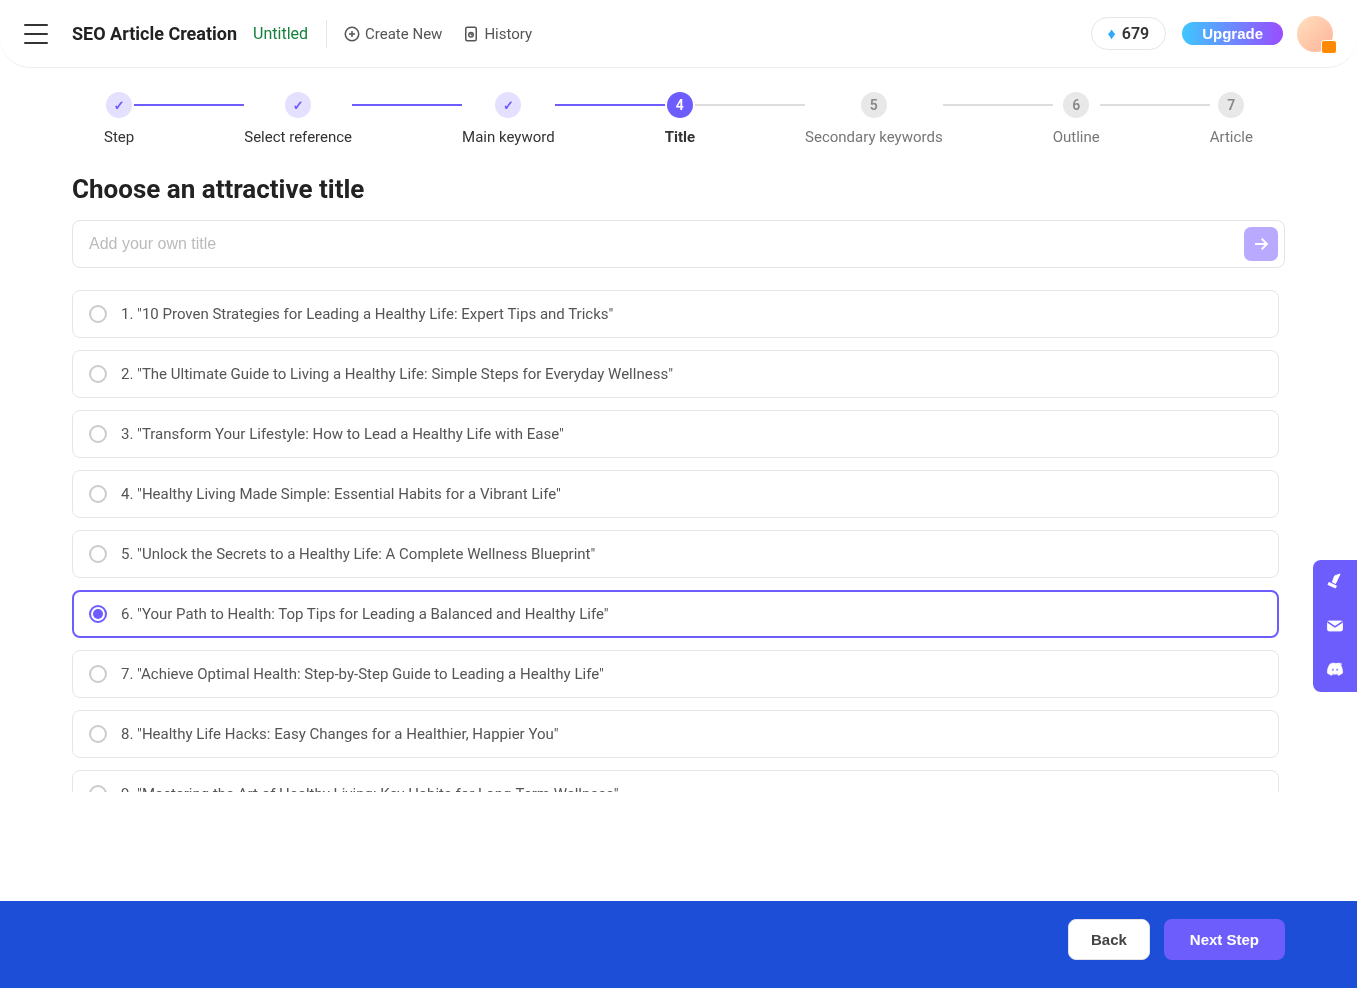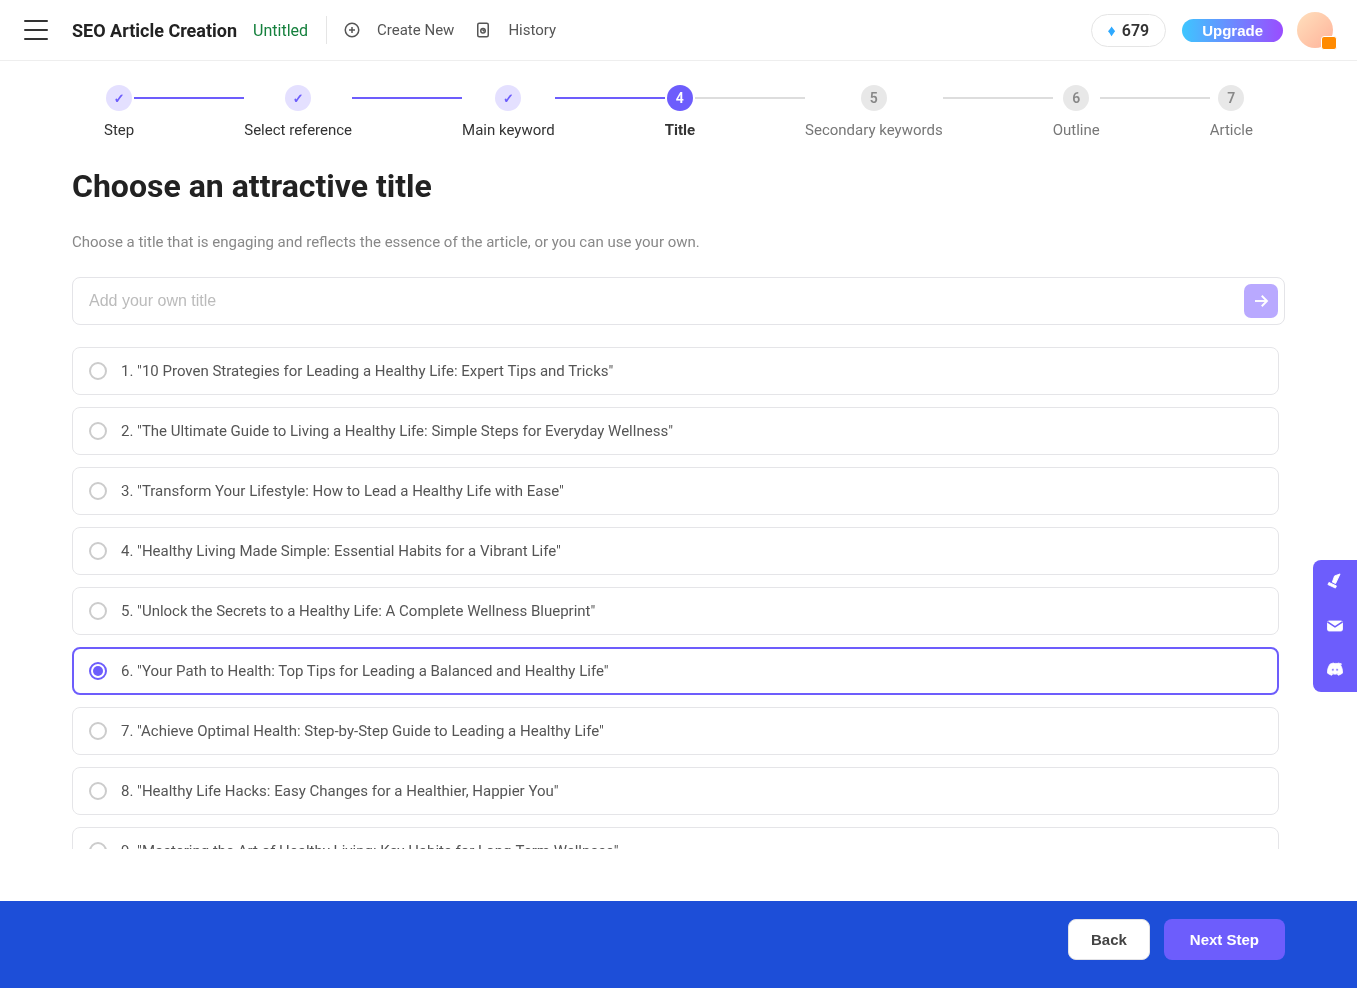--- a/index.html
+++ b/index.html
@@ -1,25 +1,25 @@
 <!DOCTYPE html>
 <html><head>
 <meta charset="utf-8">
 <style>
 * { box-sizing: border-box; margin: 0; padding: 0; }
 body { font-family: -apple-system, BlinkMacSystemFont, "Segoe UI", Roboto, sans-serif; background: #fff; color: #333; width: 1357px; height: 988px; overflow: hidden; position: relative; }
 
 
-.header { display: flex; align-items: center; height: 61px; padding: 0 24px; border-bottom: 1px solid #eee; }
+.header { display: flex; align-items: center; height: 68px; padding: 0 24px; border-bottom: 1px solid #eee; border-radius: 30px; }
 .hamburger { width: 24px; height: 20px; display: flex; flex-direction: column; justify-content: space-between; cursor: pointer; margin-right: 24px; }
 .hamburger span { height: 2px; background: #333; border-radius: 1px; }
 .app-title { font-weight: 700; font-size: 18px; color: #222; margin-right: 16px; }
 .doc-title { color: #15803d; font-size: 16px; margin-right: 18px; }
 .vdivider { width: 1px; height: 28px; background: #e5e5e5; margin: 0 16px 0 0; }
-.header-action { display: flex; align-items: center; gap: 16px; color: #555; font-size: 15px; margin-right: 20px; cursor: pointer; }
+.header-action { display: flex; align-items: center; gap: 4px; color: #555; font-size: 15px; margin-right: 20px; cursor: pointer; }
 .header-action svg { width: 18px; height: 18px; }
 .header-spacer { flex: 1; }
 .credits-pill { display: flex; align-items: center; gap: 6px; border: 1px solid #e5e5e5; border-radius: 999px; padding: 6px 16px; font-weight: 600; color: #333; margin-right: 16px; cursor: pointer; }
 .diamond { color: #2ea9ff; font-size: 16px; }
 .upgrade-btn { background: linear-gradient(90deg, #3ec6ff, #9a4dff); color: #fff; font-weight: 700; padding: 3px 20px; border-radius: 999px; border: none; font-size: 15px; cursor: pointer; margin-right: 14px; }
 .avatar { width: 36px; height: 36px; border-radius: 50%; background: linear-gradient(135deg,#ffe0bd,#ffb29a); position: relative; cursor: pointer; }
 .avatar-badge { position: absolute; bottom: -2px; right: -4px; width: 16px; height: 14px; background: #ff8a00; border-radius: 3px; border: 1px solid #fff; }
 
 
 .stepper { display: flex; align-items: flex-start; justify-content: center; gap: 0; padding: 24px 40px 0; }
@@ -31,21 +31,21 @@
 .step-line { height: 2px; width: 110px; align-self: flex-start; margin-top: 12px; }
 .step-line.done, .step-line.active-before { background: #6d5dfc; }
 .step-line.pending { background: #ddd; }
 .step-label { font-size: 15px; color: #333; margin-top: 10px; }
 .step-active .step-label { font-weight: 700; }
 .step-pending .step-label { color: #777; text-align: right; }
 .check { font-size: 13px; }
 
 
 .main { padding: 28px 72px 0; }
-.page-heading { font-size: 32px; font-weight: 700; color: #222; margin-bottom: 28px; }
+.page-heading { font-size: 26px; font-weight: 700; color: #222; margin-bottom: 16px; }
 .page-sub { color: #888; font-size: 15px; margin-bottom: 26px; }
 
 .own-title-row { display: flex; align-items: center; border: 1px solid #e4e4e8; border-radius: 8px; padding: 6px 6px 6px 12px; margin-bottom: 22px; }
 .own-title-row input { flex: 1; border: none; outline: none; font-size: 16px; padding: 8px 4px; color: #333; background: transparent; }
 .own-title-row input::placeholder { color: #bbb; }
 .submit-title { width: 34px; height: 34px; border-radius: 7px; background: #b9a9ff; display: flex; align-items: center; justify-content: center; cursor: pointer; }
 .submit-title svg { stroke: #fff; }
 
 .title-list { height: 502px; overflow-y: auto; padding-right: 6px; }
 .title-list::-webkit-scrollbar { width: 8px; }
@@ -150,21 +150,20 @@
   </div>
   <div class="step-line pending"></div>
   <div class="step step-pending">
     <div class="step-circle">7</div>
     <div class="step-label">Article</div>
   </div>
 </div>
 
 <div class="main">
   <h1 class="page-heading">Choose an attractive title</h1>
-  <p class="page-sub">Choose a title that is engaging and reflects the essence of the article, or you can use your own.</p>
 
   <div class="own-title-row">
     <input type="text" placeholder="Add your own title" style="">
     <div class="submit-title">
       <svg width="18" height="18" viewBox="0 0 24 24" fill="none" stroke="#fff" stroke-width="2.5">
           <line x1="4" y1="12" x2="20" y2="12"></line>
           <polyline points="13 5 20 12 13 19"></polyline>
         </svg>
     </div>
   </div>

